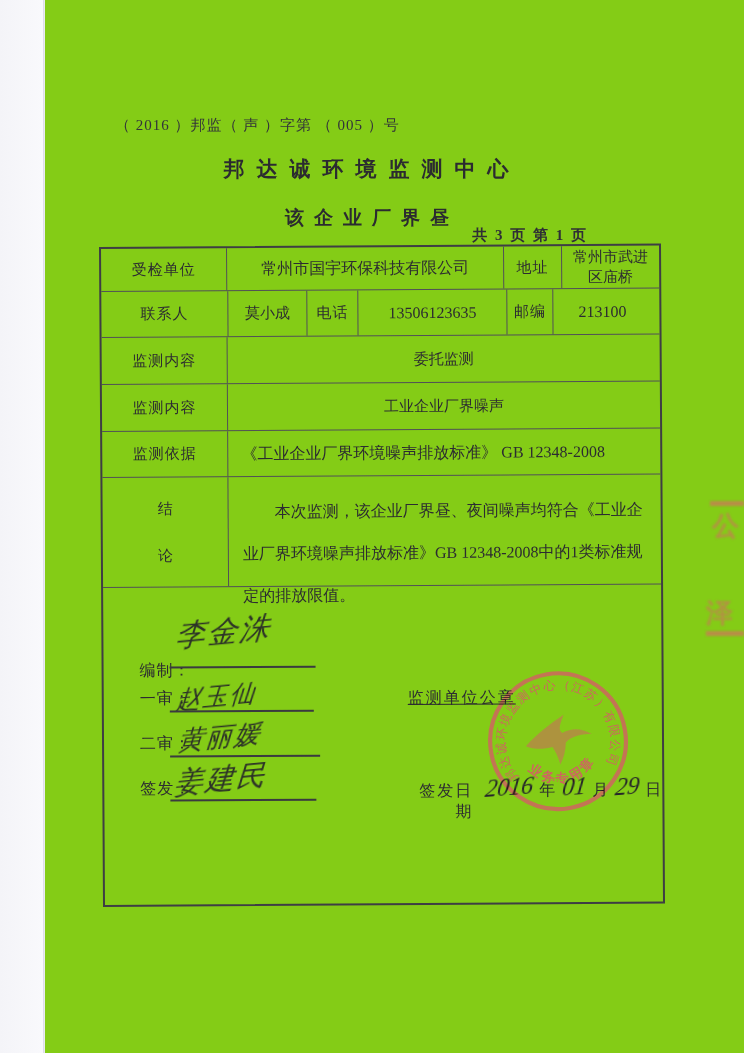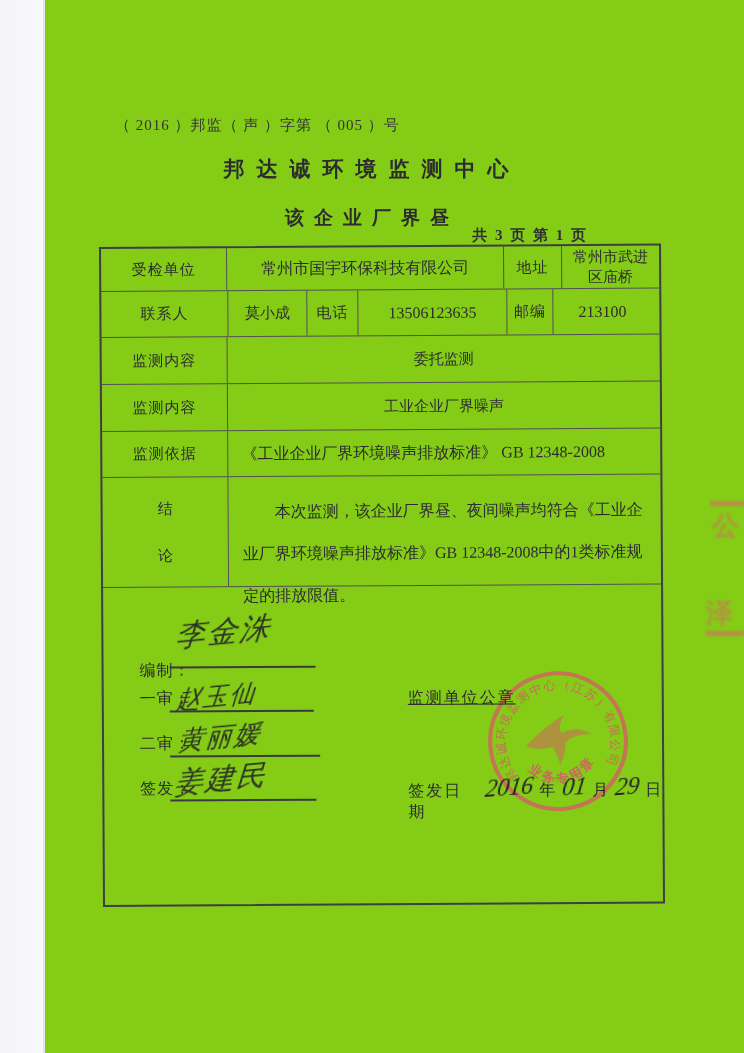--- a/index.html
+++ b/index.html
@@ -134,21 +134,21 @@
     <div class="sig-name hand" style="left:76px; top:138px; font-size:26px;">黄丽媛</div>
     <div class="sig-line" style="left:68px; top:173px; width:150px;"></div>
 
     <div class="sig-label" style="left:38px; top:196px;">签发：</div>
     <div class="sig-name hand" style="left:72px; top:178px; font-size:29px;">姜建民</div>
     <div class="sig-line" style="left:68px; top:217px; width:146px;"></div>
 
     <div class="seal-label">监测单位公章</div>
 
     <div class="date-row">
-      <span style="letter-spacing:2px; margin-right:8px;">签发日期</span>
+      <span style="letter-spacing:2px; margin-right:8px;text-align:right;">签发日期</span>
       <span class="hand date-hand">2016</span>
       <span class="unit">年</span>
       <span class="hand date-hand">01</span>
       <span class="unit">月</span>
       <span class="hand date-hand">29</span>
       <span class="unit">日</span>
     </div>
 
     <svg class="stamp" viewBox="0 0 170 170">
       <circle cx="85" cy="85" r="73" fill="none" stroke="#d8576a" stroke-width="4.5" opacity="0.85"></circle>

